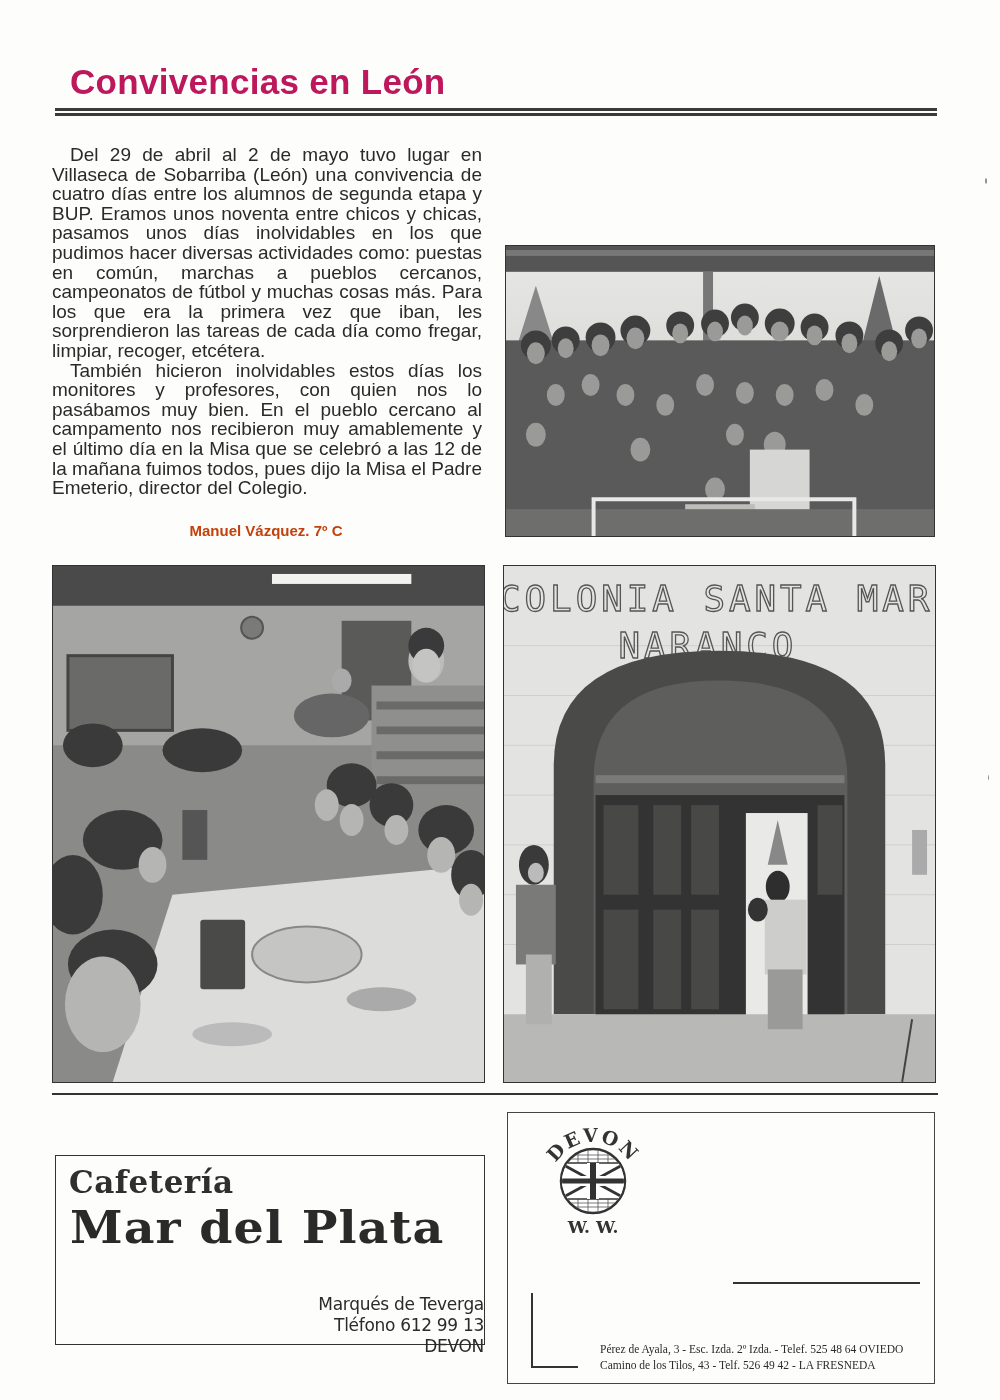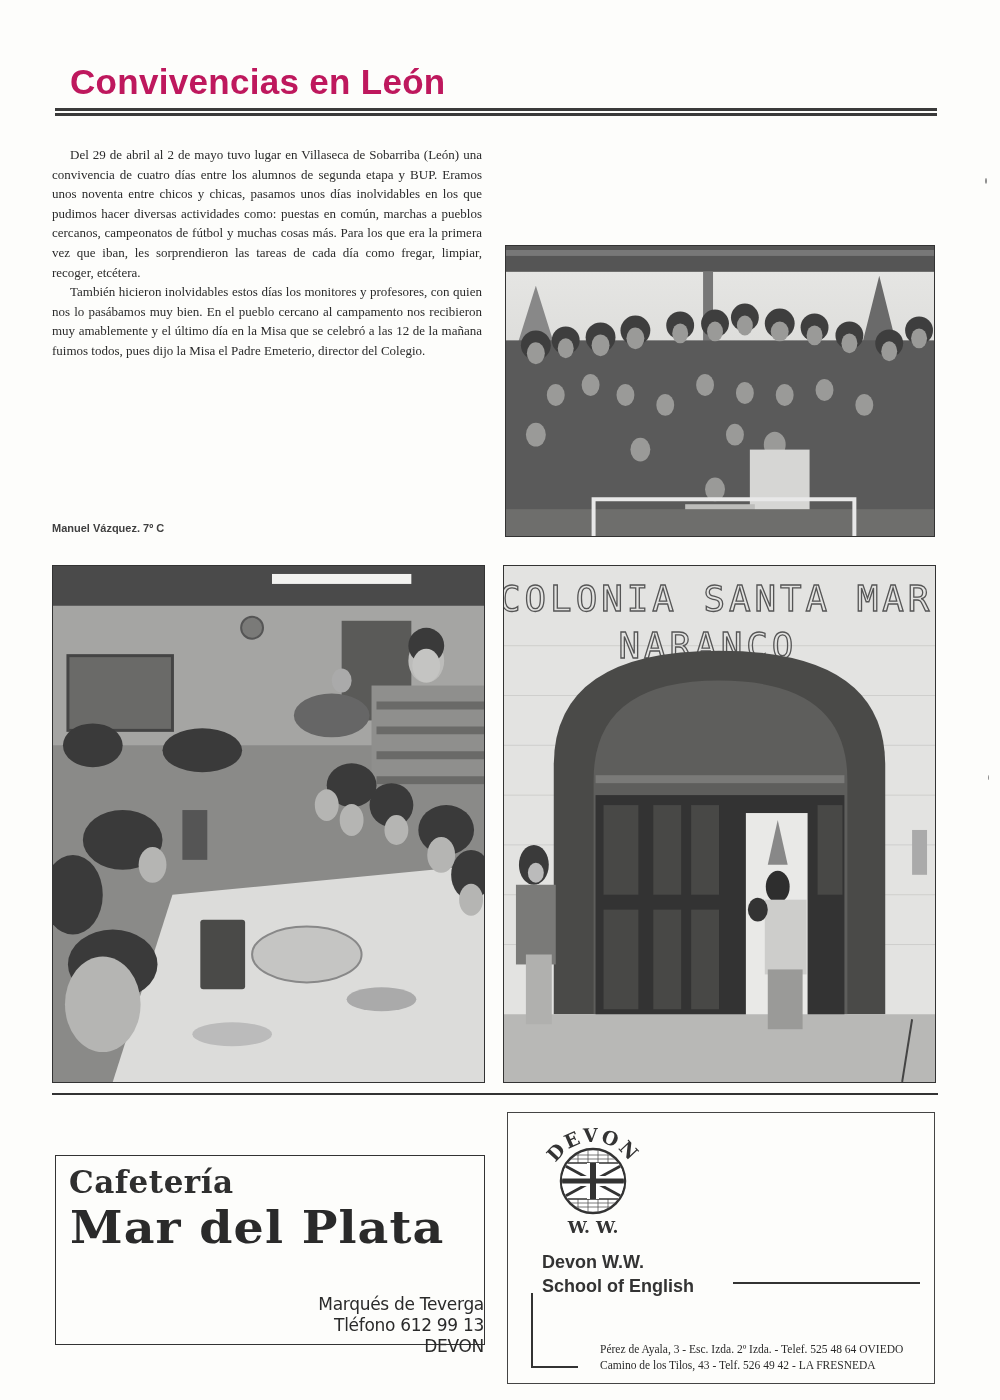--- a/index.html
+++ b/index.html
@@ -10,27 +10,27 @@
       position: absolute; left: 70px; top: 62px;
       font-family: "Liberation Sans", sans-serif; font-weight: bold;
       font-size: 35px; color: #be185d; letter-spacing: 0.3px;
     }
     .rule-double { position: absolute; left: 55px; width: 882px; background: #3a3a3a; }
     .rule-a { top: 108px; height: 3px; }
     .rule-b { top: 113px; height: 3px; }
 
     .article {
       position: absolute; left: 52px; top: 145px; width: 430px;
-      font-family: Liberation Serif, serif; font-size: 13px; line-height: 19.6px;
+      font-family: Liberation Sans, sans-serif; font-size: 19px; line-height: 19.6px;
       color: #2a2a2a; text-align: justify;
     }
     .article p { text-indent: 18px; }
     .signature {
-      position: absolute; left: 52px; top: 522px; width: 428px; text-align: left;
-      font-family: "Liberation Sans", sans-serif; font-weight: bold; font-size: 11px; color: #404040;
+      position: absolute; left: 52px; top: 522px; width: 428px; text-align: center;
+      font-family: "Liberation Sans", sans-serif; font-weight: bold; font-size: 15px; color: #c2410c;
     }
 
     .photo { position: absolute; border: 1.5px solid #333; overflow: hidden; }
     .photo svg { display: block; width: 100%; height: 100%; }
     .photo-group { left: 505px; top: 245px; width: 430px; height: 292px; }
     .photo-dining { left: 52px; top: 565px; width: 433px; height: 518px; }
     .photo-entrance { left: 503px; top: 565px; width: 433px; height: 518px; }
 
     .rule-single { position: absolute; left: 52px; top: 1093px; width: 886px; height: 2px; background: #333; }
 
@@ -286,24 +286,20 @@
       <rect x="22" y="40" width="66" height="36" fill="#fff" stroke="#333" stroke-width="1.5"></rect>
       <line x1="22" y1="40" x2="88" y2="76" stroke="#333" stroke-width="3"></line>
       <line x1="88" y1="40" x2="22" y2="76" stroke="#333" stroke-width="3"></line>
       <rect x="49" y="40" width="12" height="36" fill="#fff"></rect>
       <rect x="22" y="53" width="66" height="10" fill="#fff"></rect>
       <rect x="52" y="40" width="6" height="36" fill="#333"></rect>
       <rect x="22" y="55.5" width="66" height="5" fill="#333"></rect>
     </g>
     <text x="55" y="110" text-anchor="middle" font-family="DejaVu Serif, serif" font-weight="bold" font-size="17" fill="#333">W. W.</text>
   </svg>
-  <div class="devon-name">
-    <div>Devon W.W.</div>
-    <div>School of English</div>
-  </div>
   <div class="devon-line-h"></div>
   <div class="devon-bracket-v"></div>
   <div class="devon-bracket-h"></div>
   <div class="devon-address">
     <div>Pérez de Ayala, 3 - Esc. Izda. 2º Izda. - Telef. 525 48 64 OVIEDO</div>
     <div>Camino de los Tilos, 43 - Telf. 526 49 42 - LA FRESNEDA</div>
   </div>
 </div>
 
 <div class="speck" style="left:985px;top:178px;width:2px;height:6px;"></div>

